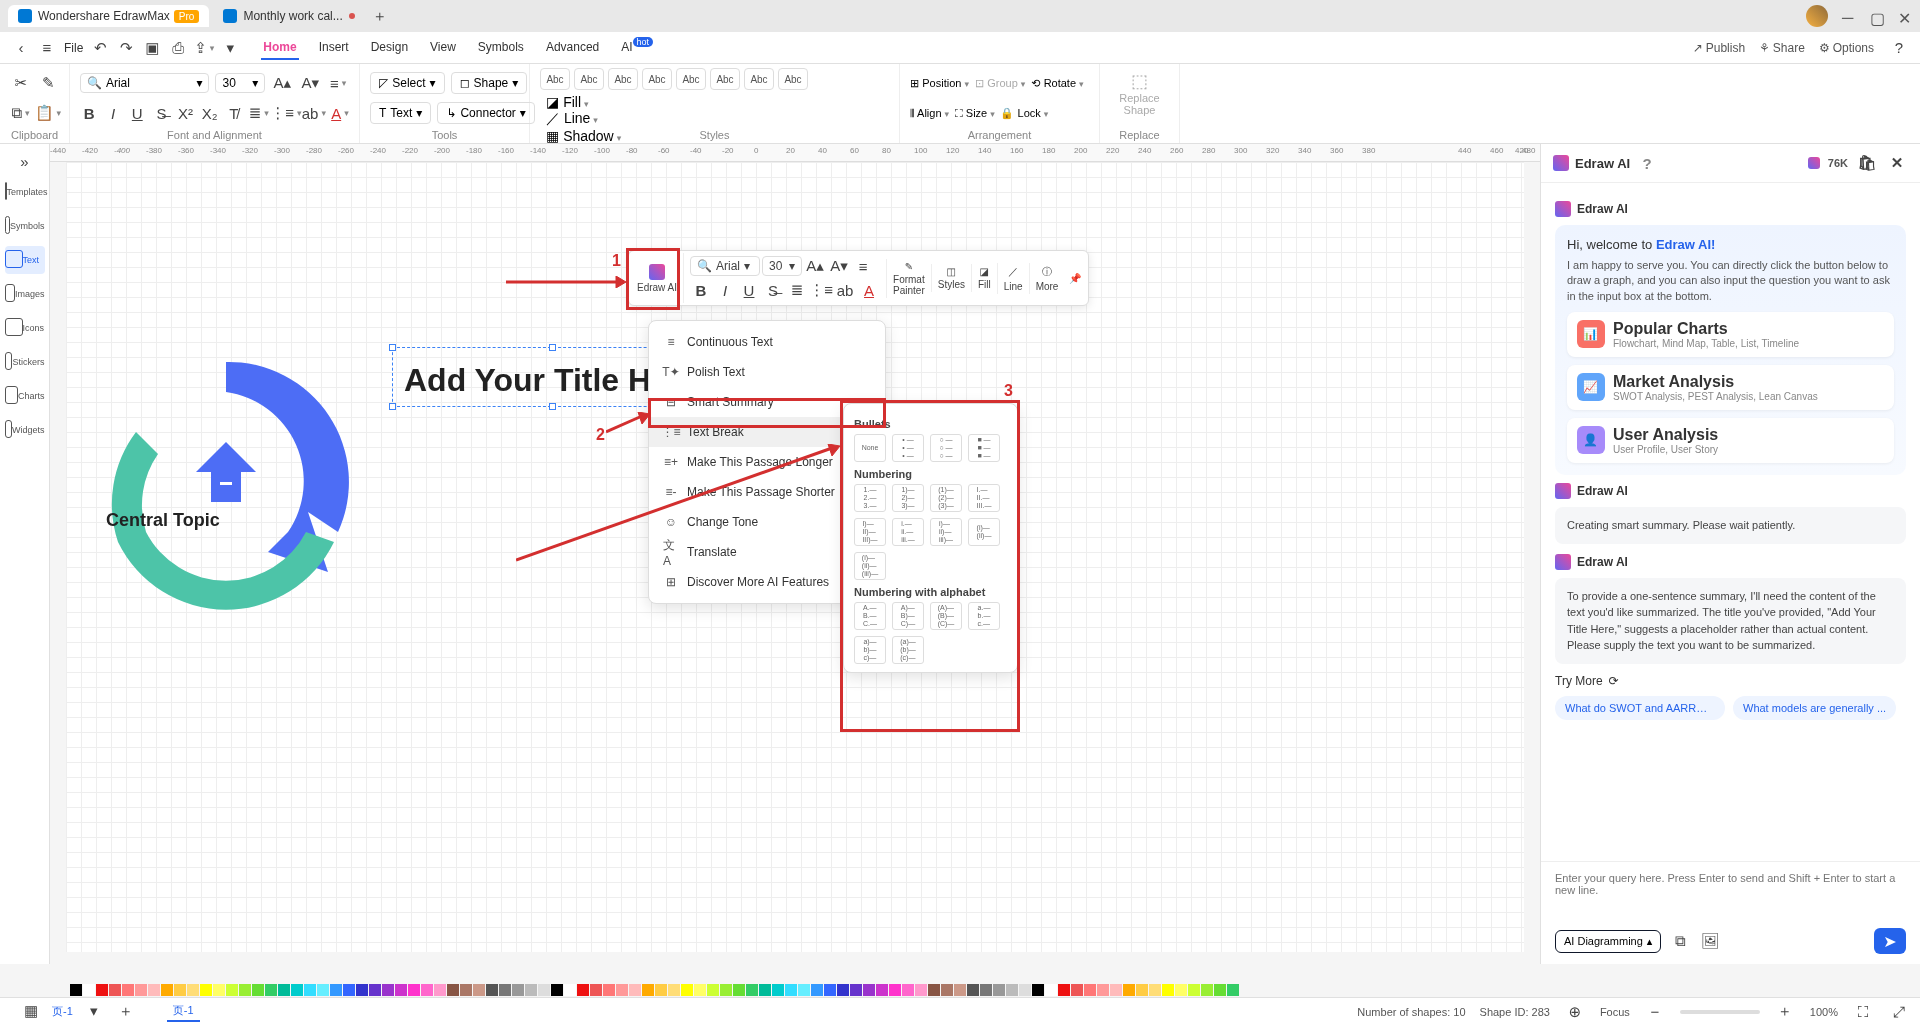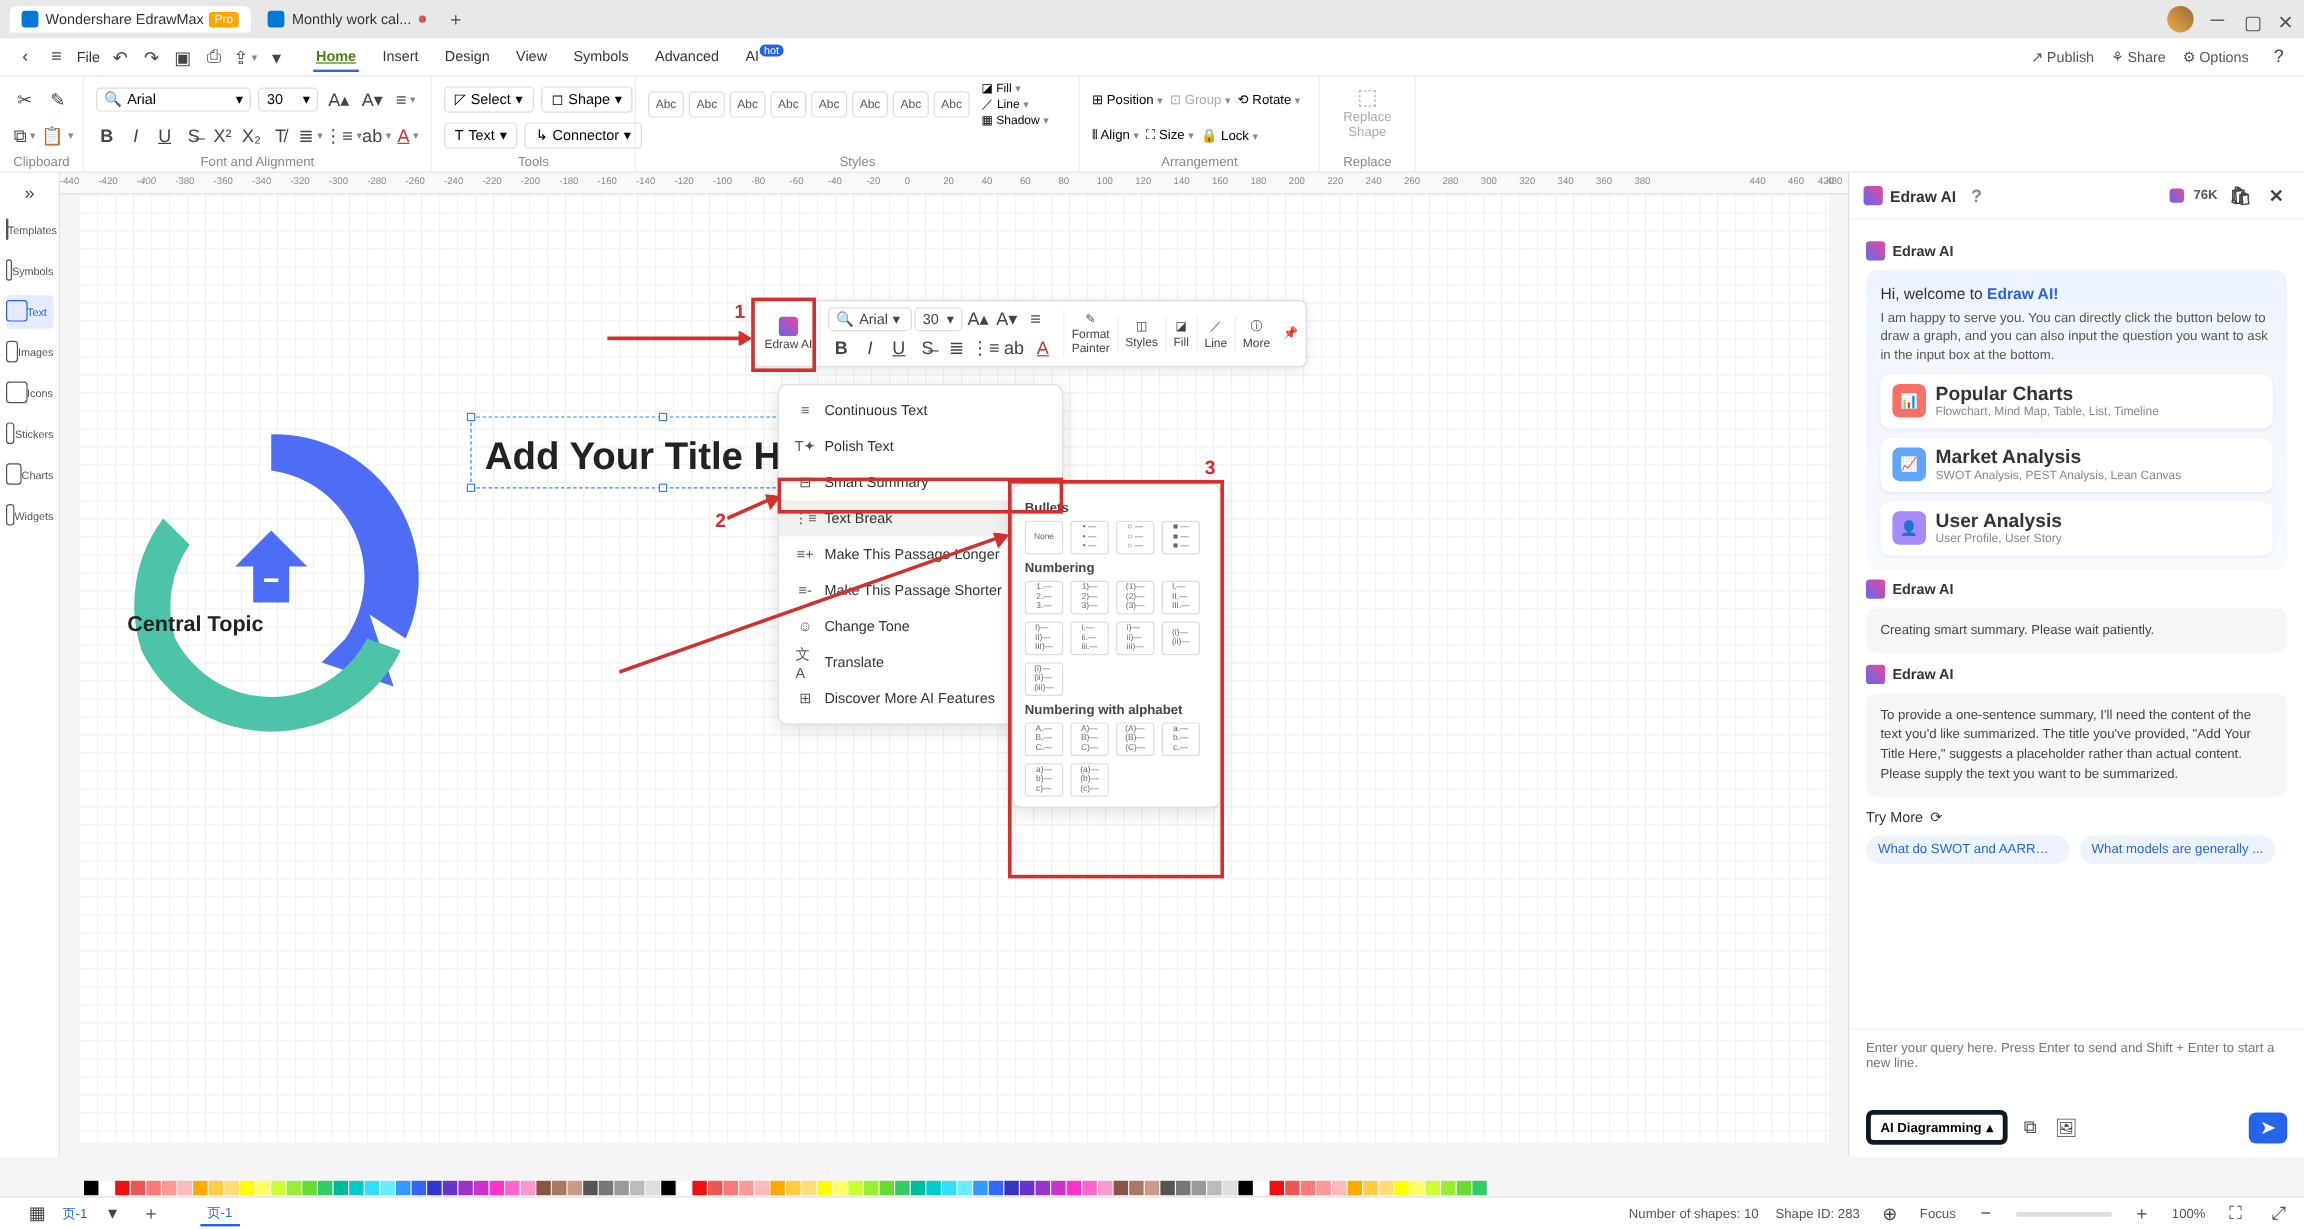--- a/index.html
+++ b/index.html
@@ -14,21 +14,21 @@
 .dirty-dot { width: 6px; height: 6px; background: #d9534f; border-radius: 50%; margin-left: 6px; }
 .titlebar-right { margin-left: auto; display: flex; gap: 14px; align-items: center; }
 .win-btn { width: 14px; height: 14px; color: #555; cursor: pointer; }
 .avatar { width: 22px; height: 22px; border-radius: 50%; background: linear-gradient(45deg,#f5b041,#8e6a3a); }
 
 
 .menubar { height: 32px; background: #fff; display: flex; align-items: center; padding: 0 10px; border-bottom: 1px solid #e0e0e0; font-size: 12px; color: #333; }
 .menubar .nav { display: flex; gap: 4px; }
 .menubar .menu-group { display: flex; gap: 18px; margin-left: 20px; }
 .menubar .menu-item { cursor: pointer; padding: 4px 2px; }
-.menubar .menu-item.active { color: #4d7c0f; border-bottom: 2px solid #2563eb; font-weight: 600; text-decoration: underline; }
+.menubar .menu-item.active { color: #ec4899; border-bottom: 2px solid #2563eb; font-weight: 600; }
 .hot-badge { background: #2563eb; color: #fff; padding: 0 4px; border-radius: 6px; font-size: 9px; position: relative; top: -6px; }
 .menubar-right { margin-left: auto; display: flex; gap: 14px; align-items: center; }
 .mr-item { display: flex; align-items: center; gap: 3px; color: #555; cursor: pointer; }
 
 
 .ribbon { height: 80px; background: #fff; display: flex; border-bottom: 1px solid #e0e0e0; }
 .ribbon-group { display: flex; flex-direction: column; padding: 4px 10px 0; border-right: 1px solid #eee; }
 .ribbon-row { display: flex; gap: 6px; align-items: center; height: 30px; }
 .ribbon-label { font-size: 11px; color: #888; text-align: center; margin-top: auto; padding-bottom: 2px; }
 .icon-btn { width: 22px; height: 22px; display: flex; align-items: center; justify-content: center; color: #444; cursor: pointer; font-size: 15px; }
@@ -95,21 +95,21 @@
 .sug-ic { width: 28px; height: 28px; border-radius: 6px; display: flex; align-items: center; justify-content: center; color: #fff; font-weight: 700; flex-shrink: 0; }
 .sug-t { font-size: 16px; font-weight: 600; color: #333; }
 .sug-d { font-size: 10px; color: #888; }
 .ai-msg { background: #f5f6f8; border-radius: 8px; padding: 10px 12px; font-size: 11px; color: #444; line-height: 1.5; margin-bottom: 10px; }
 .try-row { display: flex; align-items: center; gap: 6px; font-size: 12px; color: #333; margin: 8px 0; }
 .chip-row { display: flex; gap: 8px; }
 .chip { background: #eef4ff; color: #2563eb; font-size: 11px; padding: 6px 10px; border-radius: 14px; white-space: nowrap; overflow: hidden; text-overflow: ellipsis; max-width: 170px; cursor: pointer; }
 .ai-input-area { padding: 10px 14px; border-top: 1px solid #eee; }
 .ai-input { width: 100%; border: none; font-size: 11px; color: #888; resize: none; height: 36px; outline: none; }
 .ai-foot { display: flex; align-items: center; gap: 8px; padding: 6px 14px 10px; }
-.ai-sel { border: 4px solid #0f172a; border-radius: 6px; padding: 4px 8px; font-size: 11px; display: flex; align-items: center; gap: 4px; font-weight: bold; }
+.ai-sel { border: 1px solid #0f172a; border-radius: 6px; padding: 4px 8px; font-size: 11px; display: flex; align-items: center; gap: 4px; }
 .send-btn { margin-left: auto; width: 32px; height: 26px; background: #2563eb; border-radius: 6px; display: flex; align-items: center; justify-content: center; color: #fff; }
 
 
 .statusbar { position: absolute; left: 0; bottom: 0; right: 0; height: 28px; background: #fff; border-top: 1px solid #e0e0e0; display: flex; align-items: center; font-size: 11px; color: #555; padding: 0 10px; gap: 12px; }
 .statusbar .sr { margin-left: auto; display: flex; gap: 14px; align-items: center; }
 
 
 .color-strip { position: absolute; left: 66px; bottom: 28px; right: 384px; height: 14px; display: flex; gap: 1px; align-items: center; padding: 0 4px; }
 .csw { width: 12px; height: 12px; }
 
@@ -227,21 +227,21 @@
   <div class="ribbon-group" style="width:370px">
     <div class="ribbon-row" style="gap:4px;flex-wrap:wrap">
       <div class="style-thumb">Abc</div>
       <div class="style-thumb">Abc</div>
       <div class="style-thumb">Abc</div>
       <div class="style-thumb">Abc</div>
       <div class="style-thumb">Abc</div>
       <div class="style-thumb">Abc</div>
       <div class="style-thumb">Abc</div>
       <div class="style-thumb">Abc</div>
-      <div style="display:flex;flex-direction:column;gap:0;margin-left:6px;font-size:10px">
+      <div style="display:flex;flex-direction:column;gap:0;margin-left:6px;font-size:14px">
         <span class="chev">◪ <span>Fill</span></span>
         <span class="chev">／ <span>Line</span></span>
         <span class="chev">▦ <span>Shadow</span></span>
       </div>
     </div>
     <div class="ribbon-label">Styles</div>
   </div>
   <div class="ribbon-group" style="width:200px">
     <div class="ribbon-row">
       <span class="chev" style="font-size:11px">⊞ <span>Position</span></span>

